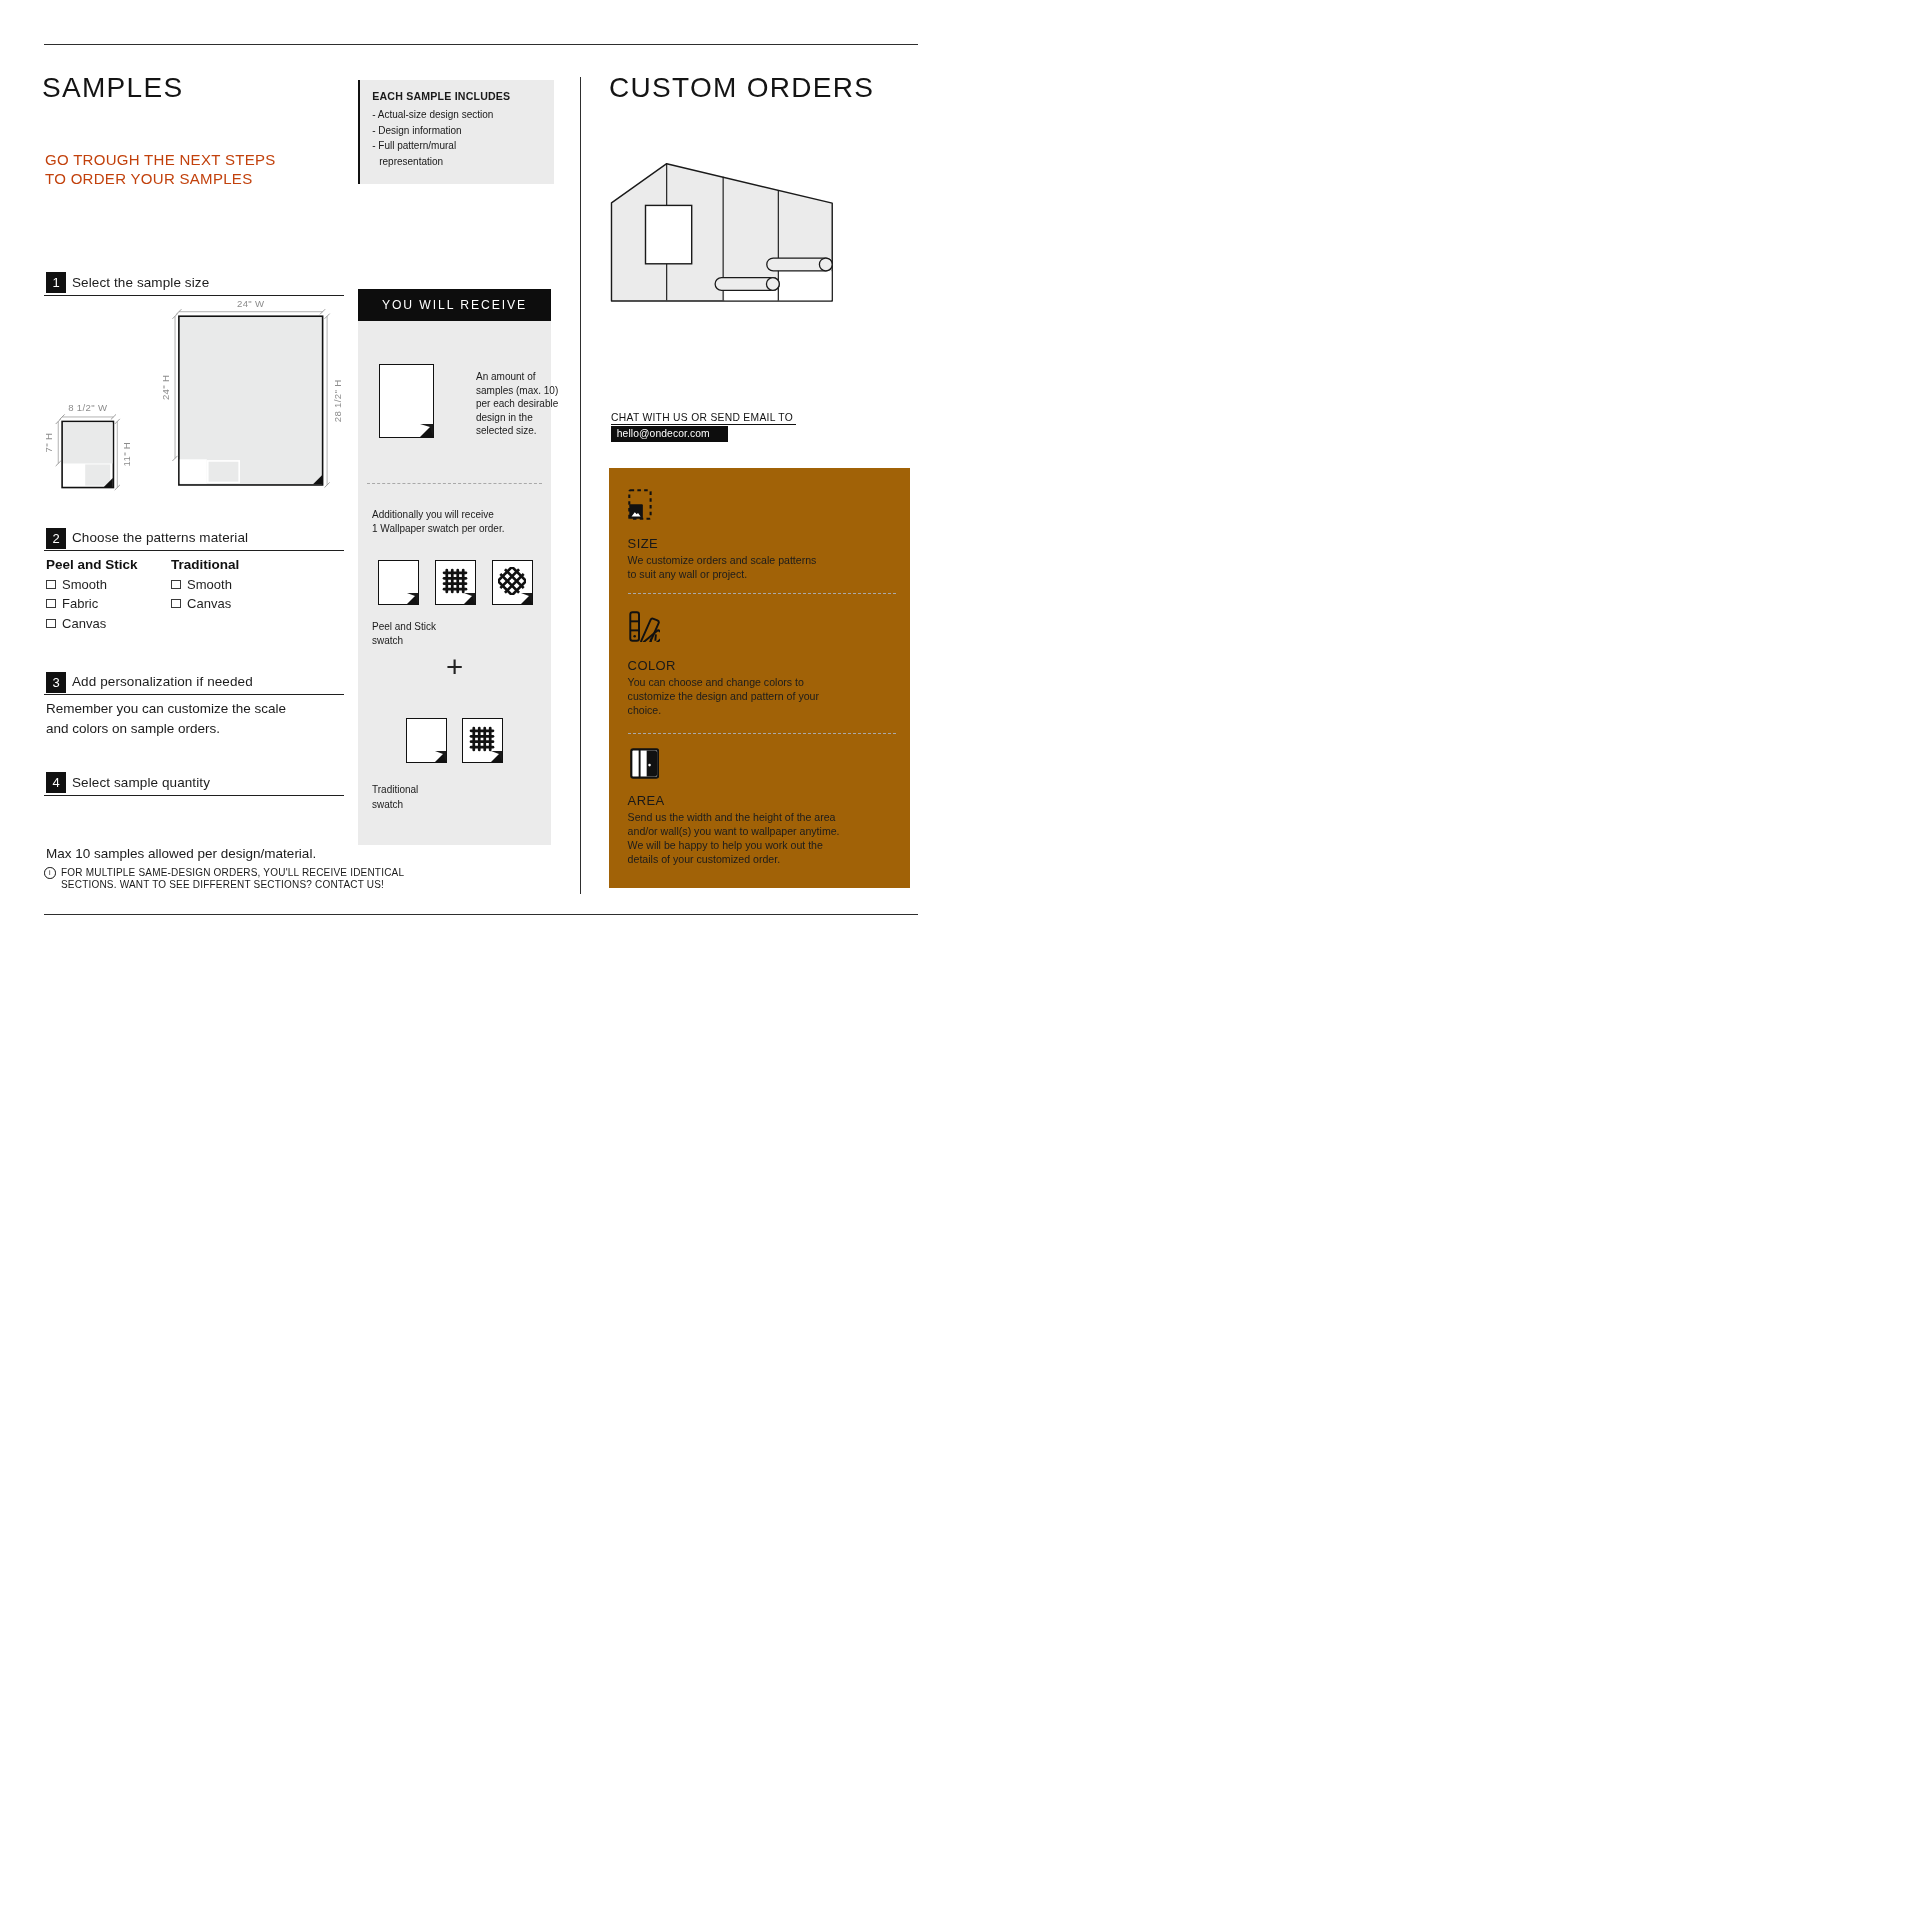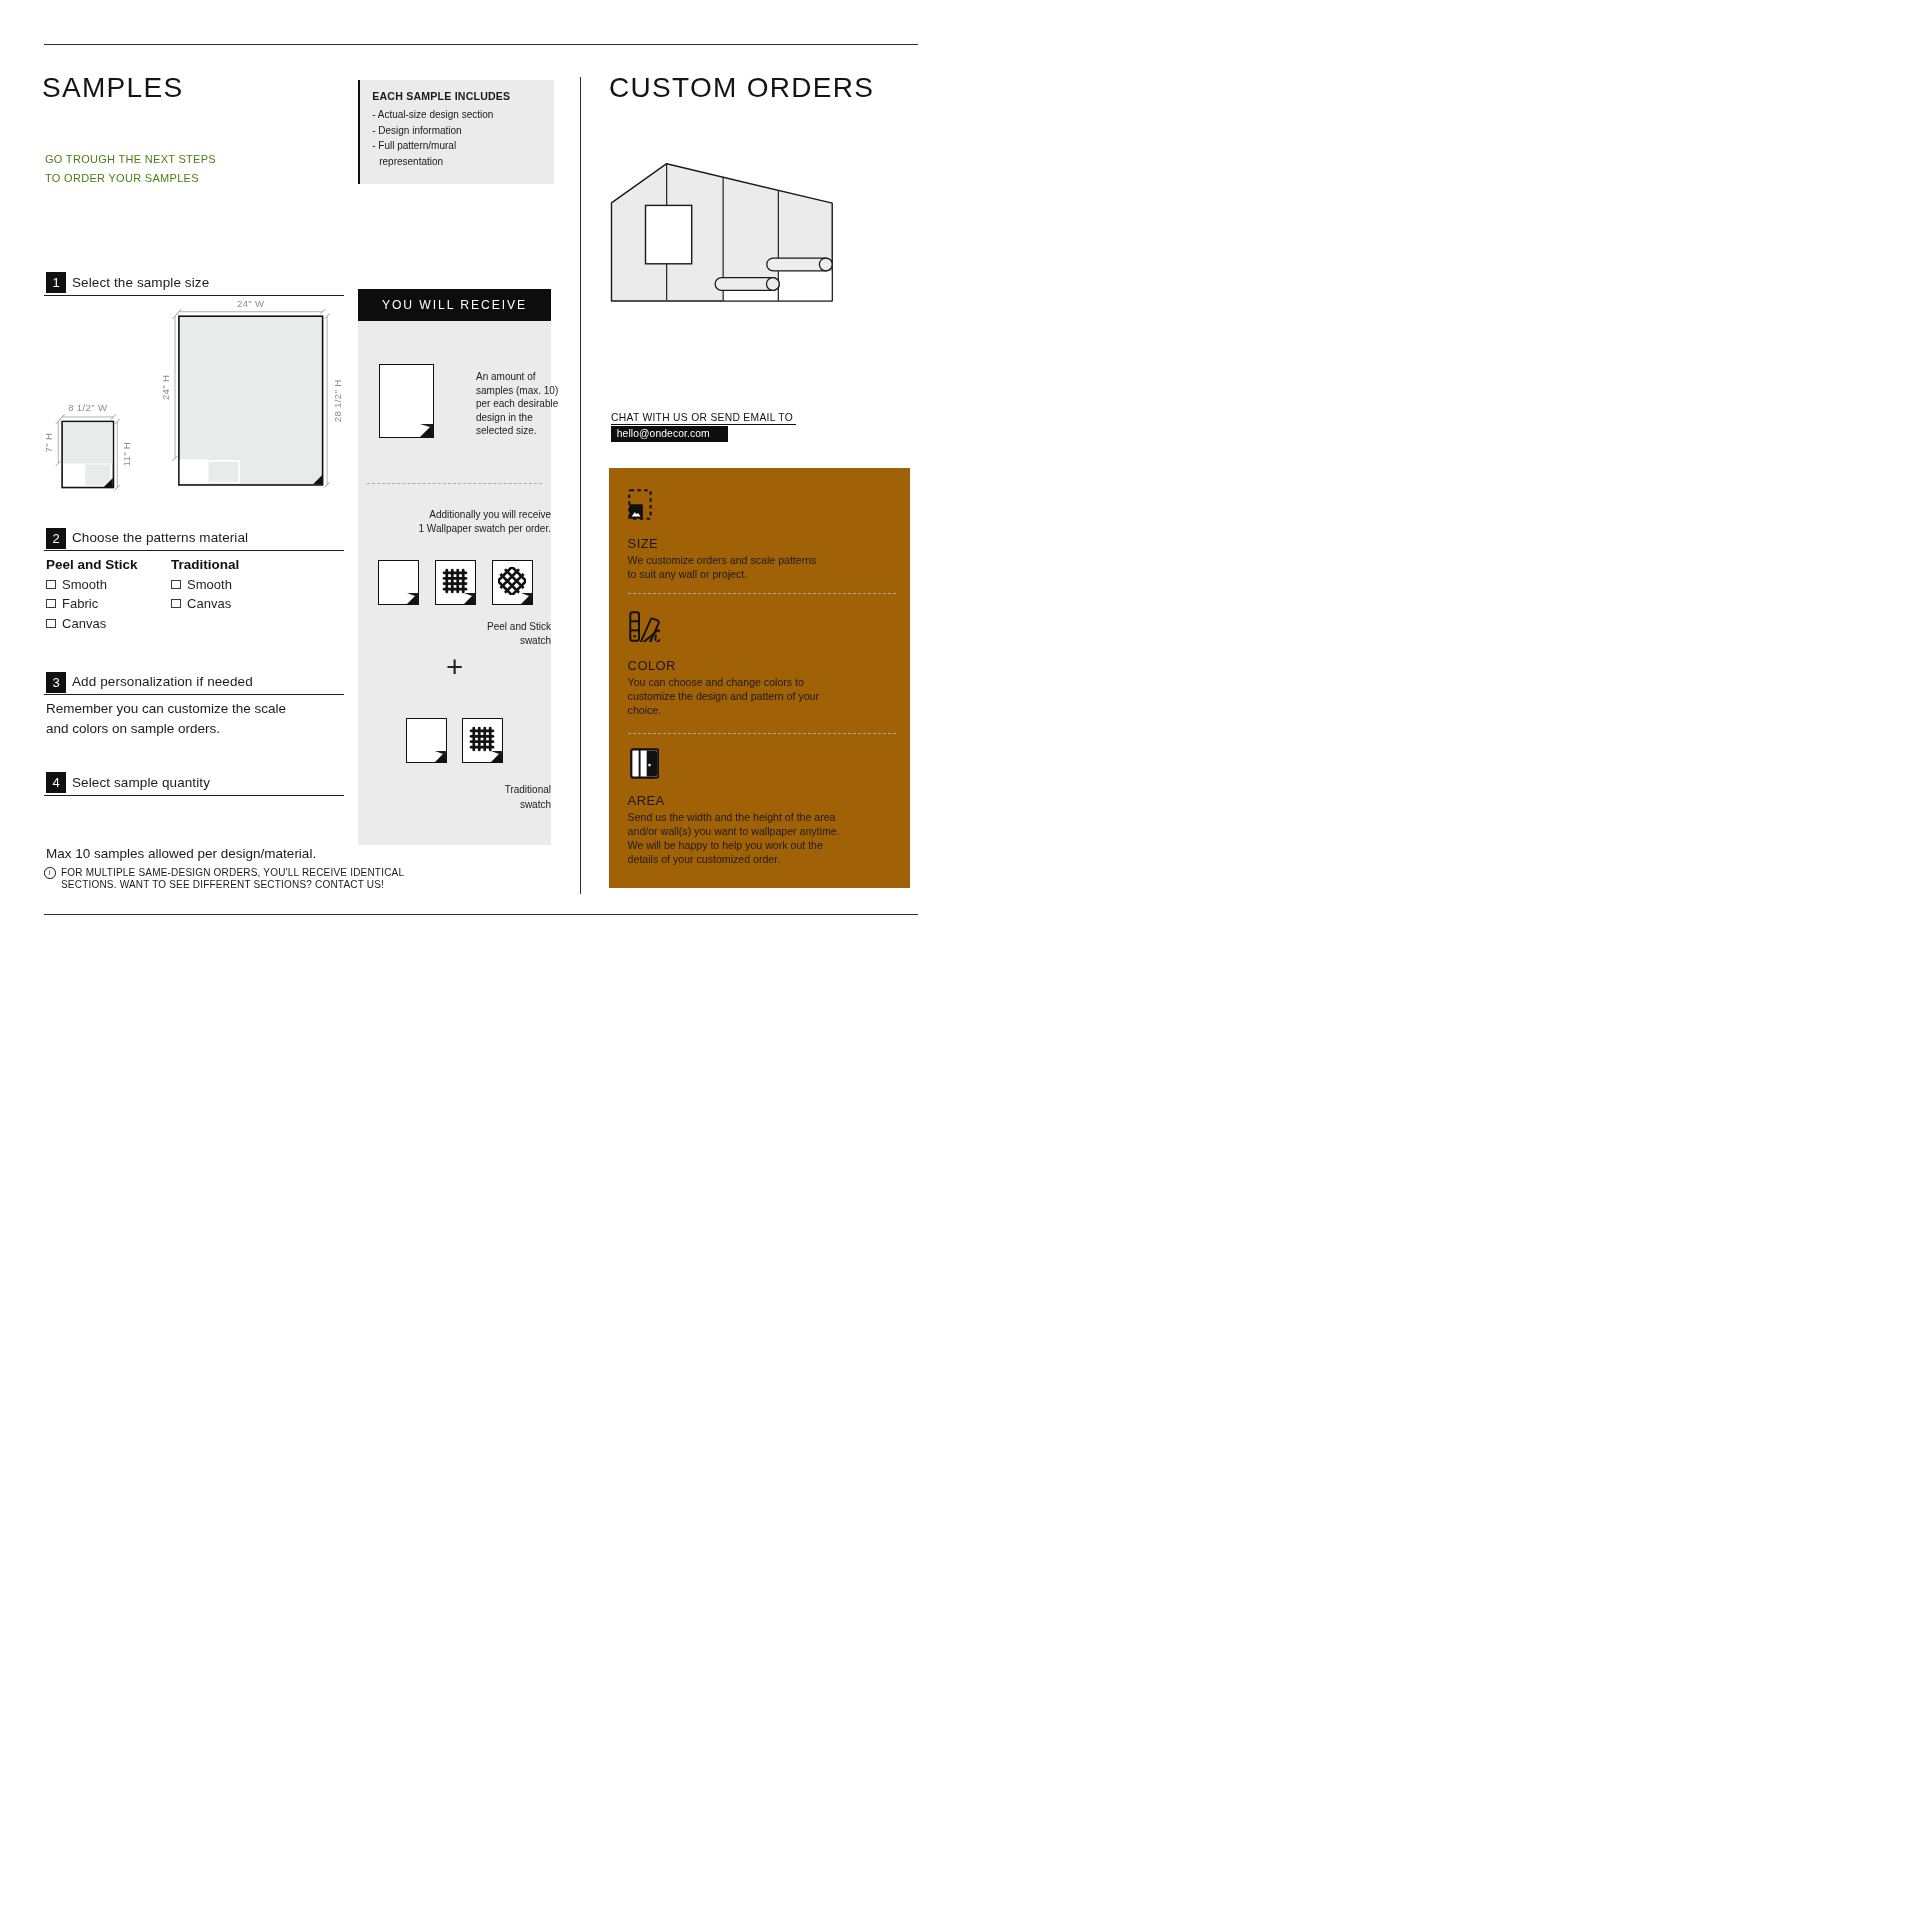--- a/index.html
+++ b/index.html
@@ -4,21 +4,21 @@
 <style>
   html,body{margin:0;padding:0;background:#fff;}
   #canvas{position:relative;width:963px;height:963px;background:#ffffff;overflow:hidden;
           font-family:"Liberation Sans",sans-serif;color:#1a1a1a;}
   .abs{position:absolute;}
   .rule{position:absolute;background:#2e2e2e;height:1px;}
   .vdiv{position:absolute;background:#2e2e2e;width:1px;}
 
   
   .big-title{position:absolute;font-size:28px;letter-spacing:1.3px;color:#141414;white-space:nowrap;}
-  #samples-subtitle{position:absolute;left:45px;top:150px;font-size:11px;line-height:19px;letter-spacing:0.3px;color:#4d7c0f;}
+  #samples-subtitle{position:absolute;left:45px;top:150px;font-size:15px;line-height:19px;letter-spacing:0.3px;color:#c2410c;}
   #includes-box{position:absolute;left:358px;top:80px;width:196px;height:104px;background:#ebebeb;
                 border-left:2.6px solid #111;box-sizing:border-box;padding:9.6px 0 0 12.2px;}
   #includes-box .inc-title{font-size:10.6px;font-weight:700;letter-spacing:0.2px;margin-bottom:5.8px;}
   #includes-box .inc-line{font-size:10px;line-height:15.4px;color:#191919;}
   #includes-box .inc-line.indent{padding-left:7px;}
 
   .step-num{position:absolute;width:20px;height:21px;background:#111;color:#fff;font-size:13px;
             display:flex;align-items:center;justify-content:center;}
   .step-title{position:absolute;font-size:13.5px;color:#1c1c1c;letter-spacing:0.1px;white-space:nowrap;}
   .step-rule{position:absolute;left:44px;width:300px;height:1.3px;background:#1f1f1f;}
@@ -36,21 +36,21 @@
 
   
   #receive-header{position:absolute;left:358px;top:289px;width:193px;height:32px;background:#0d0d0d;
                   color:#fff;display:flex;align-items:center;justify-content:center;
                   font-size:12.2px;letter-spacing:1.9px;white-space:nowrap;}
   #receive-panel{position:absolute;left:358px;top:321px;width:193px;height:524px;background:#ebebeb;}
   .page-icon{position:absolute;background:#fff;border:1.6px solid #111;box-sizing:border-box;}
   .fold{position:absolute;right:0;bottom:0;width:0;height:0;border-style:solid;}
   .dashed-div{position:absolute;border-top:1px dashed #a9a9a9;}
   .panel-text{position:absolute;font-size:10px;line-height:13.5px;color:#1b1b1b;}
-  .center-text{text-align:right;width:100%;left:0;}
+  .center-text{text-align:left;width:100%;left:0;padding-left:14px;}
   .swatch{position:absolute;width:41px;height:45px;background:#fff;border:1.3px solid #111;box-sizing:border-box;}
   #plus-sign{position:absolute;left:0;top:331px;width:100%;text-align:center;
              font-size:29.5px;font-weight:400;color:#222;line-height:29.5px;}
 
   
   #custom-intro div{font-size:14.8px;line-height:22px;color:#222;}
   #contact-label{position:absolute;left:611px;top:412px;font-size:10.3px;letter-spacing:0.3px;color:#111;}
   #contact-rule{position:absolute;left:611px;top:424px;width:185px;height:1.3px;background:#111;}
   #email-badge{position:absolute;left:611px;top:426px;width:117px;height:16px;background:#0d0d0d;
                color:#fff;font-size:10.3px;line-height:16px;padding-left:5.8px;box-sizing:border-box;letter-spacing:0.1px;}

